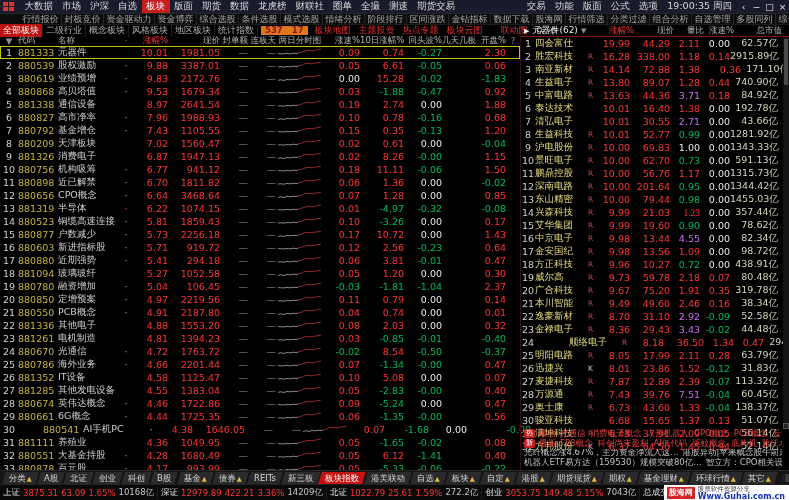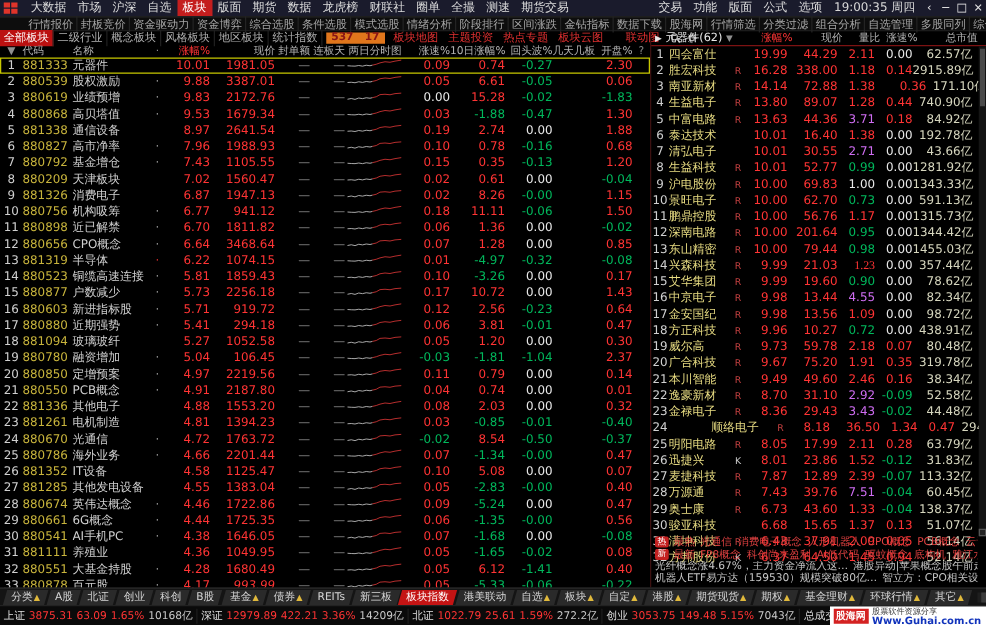--- a/index.html
+++ b/index.html
@@ -312,21 +312,21 @@
         <span class="lc8">
           <span><svg width="46" height="10" viewBox="0 0 46 10">
               <polyline points="1,6.6 4,6.8 7,6.9 10,6.4 13,6.9 16,6.2 19,6.6 21,6.1" fill="none" stroke="#c0c0c0" stroke-width="0.7"></polyline>
               <polyline points="21,6.1 24,5.4 27,4.3 31,3.4 35,3.8 39,2.9 44,2.0999999999999996" fill="none" stroke="#cf3434" stroke-width="0.7"></polyline>
             </svg></span>
         </span>
         <span class="lc9" style="color: rgb(255, 52, 52);">0.03</span>
         <span class="lc10" style="color: rgb(0, 184, 92);">-1.88</span>
         <span class="lc11" style="color: rgb(0, 184, 92);">-0.47</span>
         <span class="lc12"></span>
-        <span class="lc13" style="color: rgb(255, 52, 52);">1.30</span>
+        <span class="lc13" style="color: rgb(255, 52, 52);">0.92</span>
       </div>
       <div class="lrow">
         <span class="lc0" style="color: rgb(208, 208, 208);">5</span>
         <span class="lc1" style="color: rgb(200, 180, 60);">881338</span>
         <span class="lc2" style="color: rgb(208, 208, 208);">通信设备</span>
         <span class="lc3" style="color: rgb(176, 176, 176);"></span>
         <span class="lc4" style="color: rgb(255, 52, 52);">8.97</span>
         <span class="lc5" style="color: rgb(255, 52, 52);">2641.54</span>
         <span class="lc6" style="color: rgb(128, 128, 128);">—</span>
         <span class="lc7" style="color: rgb(128, 128, 128);">—</span>
@@ -841,21 +841,21 @@
             </svg></span>
         </span>
         <span class="lc9" style="color: rgb(255, 52, 52);">0.06</span>
         <span class="lc10" style="color: rgb(0, 184, 92);">-1.35</span>
         <span class="lc11" style="color: rgb(0, 184, 92);">-0.00</span>
         <span class="lc12"></span>
         <span class="lc13" style="color: rgb(255, 52, 52);">0.56</span>
       </div>
       <div class="lrow">
         <span class="lc0" style="color: rgb(208, 208, 208);">30</span>
-        <span class="lc1" style="color: rgb(200, 180, 60);">880541</span>
+        <span class="lc1" style="color: rgb(200, 180, 60); margin-left: 25px;">880541</span>
         <span class="lc2" style="color: rgb(208, 208, 208);">AI手机PC</span>
         <span class="lc3" style="color: rgb(176, 176, 176);">·</span>
         <span class="lc4" style="color: rgb(255, 52, 52);">4.38</span>
         <span class="lc5" style="color: rgb(255, 52, 52);">1646.05</span>
         <span class="lc6" style="color: rgb(128, 128, 128);">—</span>
         <span class="lc7" style="color: rgb(128, 128, 128);">—</span>
         <span class="lc8">
           <span><svg width="46" height="10" viewBox="0 0 46 10">
               <polyline points="1,7.4 4,6.8 7,7.5 10,6.4 13,6.9 16,6.2 19,6.6 21,6.1" fill="none" stroke="#c0c0c0" stroke-width="0.7"></polyline>
               <polyline points="21,6.1 24,5.4 27,3.7 31,3.4 35,3.8 39,2.9 44,2.5" fill="none" stroke="#cf3434" stroke-width="0.7"></polyline>
@@ -908,21 +908,21 @@
         <span class="lc11" style="color: rgb(0, 184, 92);">-1.41</span>
         <span class="lc12"></span>
         <span class="lc13" style="color: rgb(255, 52, 52);">0.40</span>
       </div>
       <div class="lrow">
         <span class="lc0" style="color: rgb(208, 208, 208);">33</span>
         <span class="lc1" style="color: rgb(200, 180, 60);">880878</span>
         <span class="lc2" style="color: rgb(208, 208, 208);">百元股</span>
         <span class="lc3" style="color: rgb(176, 176, 176);">·</span>
         <span class="lc4" style="color: rgb(255, 52, 52);">4.17</span>
-        <span class="lc5" style="color: rgb(255, 52, 52); font-style: italic;">993.99</span>
+        <span class="lc5" style="color: rgb(255, 52, 52);">993.99</span>
         <span class="lc6" style="color: rgb(128, 128, 128);">—</span>
         <span class="lc7" style="color: rgb(128, 128, 128);">—</span>
         <span class="lc8">
           <span><svg width="46" height="10" viewBox="0 0 46 10">
               <polyline points="1,7.4 4,6.8 7,7.5 10,6.4 13,6.9 16,6.2 19,6.6 21,6.1" fill="none" stroke="#c0c0c0" stroke-width="0.7"></polyline>
               <polyline points="21,6.1 24,5.4 27,3.7 31,3.4 35,3.8 39,2.9 44,2.5" fill="none" stroke="#cf3434" stroke-width="0.7"></polyline>
             </svg></span>
         </span>
         <span class="lc9" style="color: rgb(255, 52, 52);">0.05</span>
         <span class="lc10" style="color: rgb(0, 184, 92);">-5.33</span>

